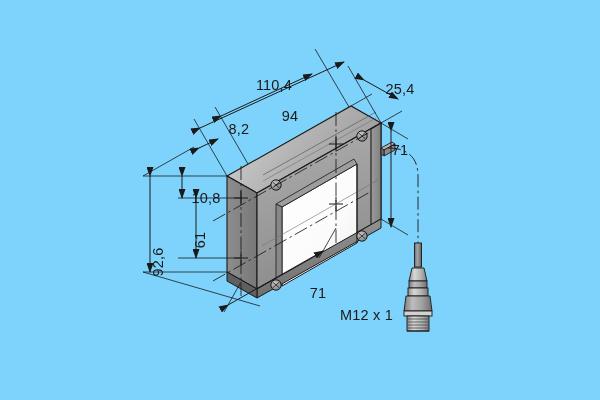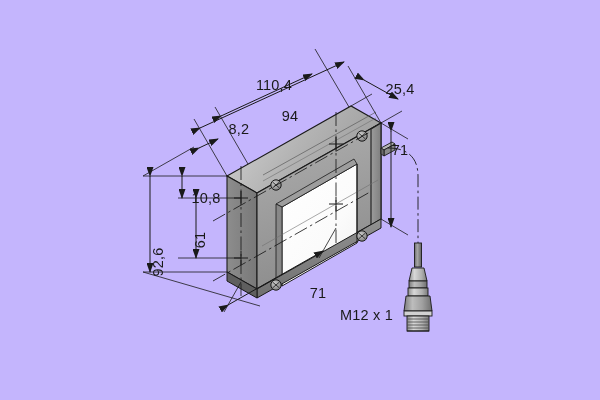--- a/index.html
+++ b/index.html
@@ -1,19 +1,19 @@
 <!DOCTYPE html>
 <html><head>
 <meta charset="utf-8">
 <style>
   html,body{margin:0;padding:0;background:#ffffff;}
   #stage{
     position:relative;
     width:600px;height:400px;
-    background:#c4b5fd;
+    background:#7dd3fc;
     overflow:hidden;
     font-family:"Liberation Sans", sans-serif;
   }
   #stage svg{position:absolute;left:0;top:0;}
   .dimtext{
     font-family:"Liberation Sans", sans-serif;
     font-size:14.5px;
     fill:#1a1a1a;
     letter-spacing:0.2px;
   }

